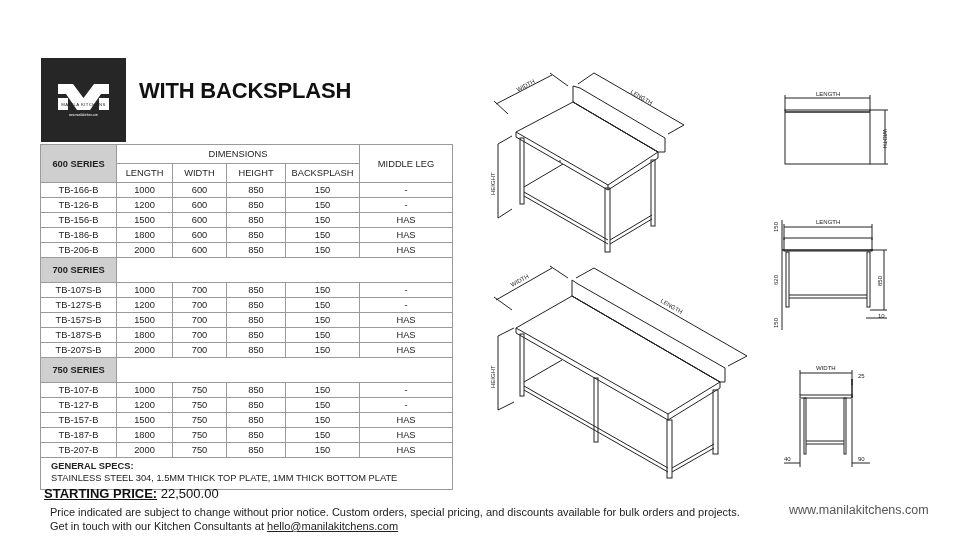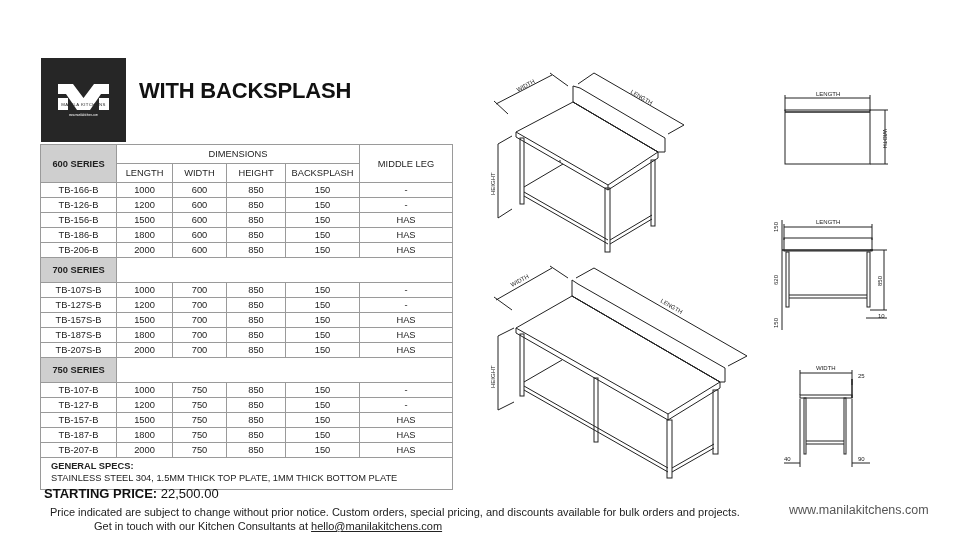--- a/index.html
+++ b/index.html
@@ -12,24 +12,24 @@
   .title { position: absolute; left: 139px; top: 77px; font-family: "Liberation Sans", sans-serif; font-weight: bold; font-size: 22px; line-height: 27px; color: #111; letter-spacing: -0.2px; }
 
   table.spec { position: absolute; left: 40px; top: 144px; border-collapse: collapse; font-size: 9.3px; color: #222; table-layout: fixed; }
   table.spec td { border: 1px solid #9a9a9a; text-align: center; height: 15px; padding: 0; white-space: nowrap; }
   table.spec td.series { background: #cfcfcf; font-weight: bold; font-size: 9.3px; }
   table.spec tr.series-row td { height: 25px; }
   table.spec td.specs { text-align: left; padding: 2px 10px; height: 32px; vertical-align: top; line-height: 12px; }
   table.spec td.specs b { display: block; }
 
   .price { position: absolute; left: 44px; top: 486px; font-size: 13px; color: #111; }
-  .price b { font-weight: bold; }
+  .price b { font-weight: bold; text-decoration: underline; }
   .note { position: absolute; left: 50px; font-size: 11px; color: #222; white-space: nowrap; }
   .note1 { top: 506px; }
-  .note2 { top: 520px; margin-left: 44px; }
+  .note2 { top: 520px; }
   .note a { color: #222; text-decoration: underline; }
   .website { position: absolute; left: 789px; top: 503px; font-size: 12.5px; color: #555; }
 
   .drawing { position: absolute; }
 </style>
 </head>
 <body>
 
 <div class="logo">
   <svg width="85" height="84" viewBox="0 0 85 84">

